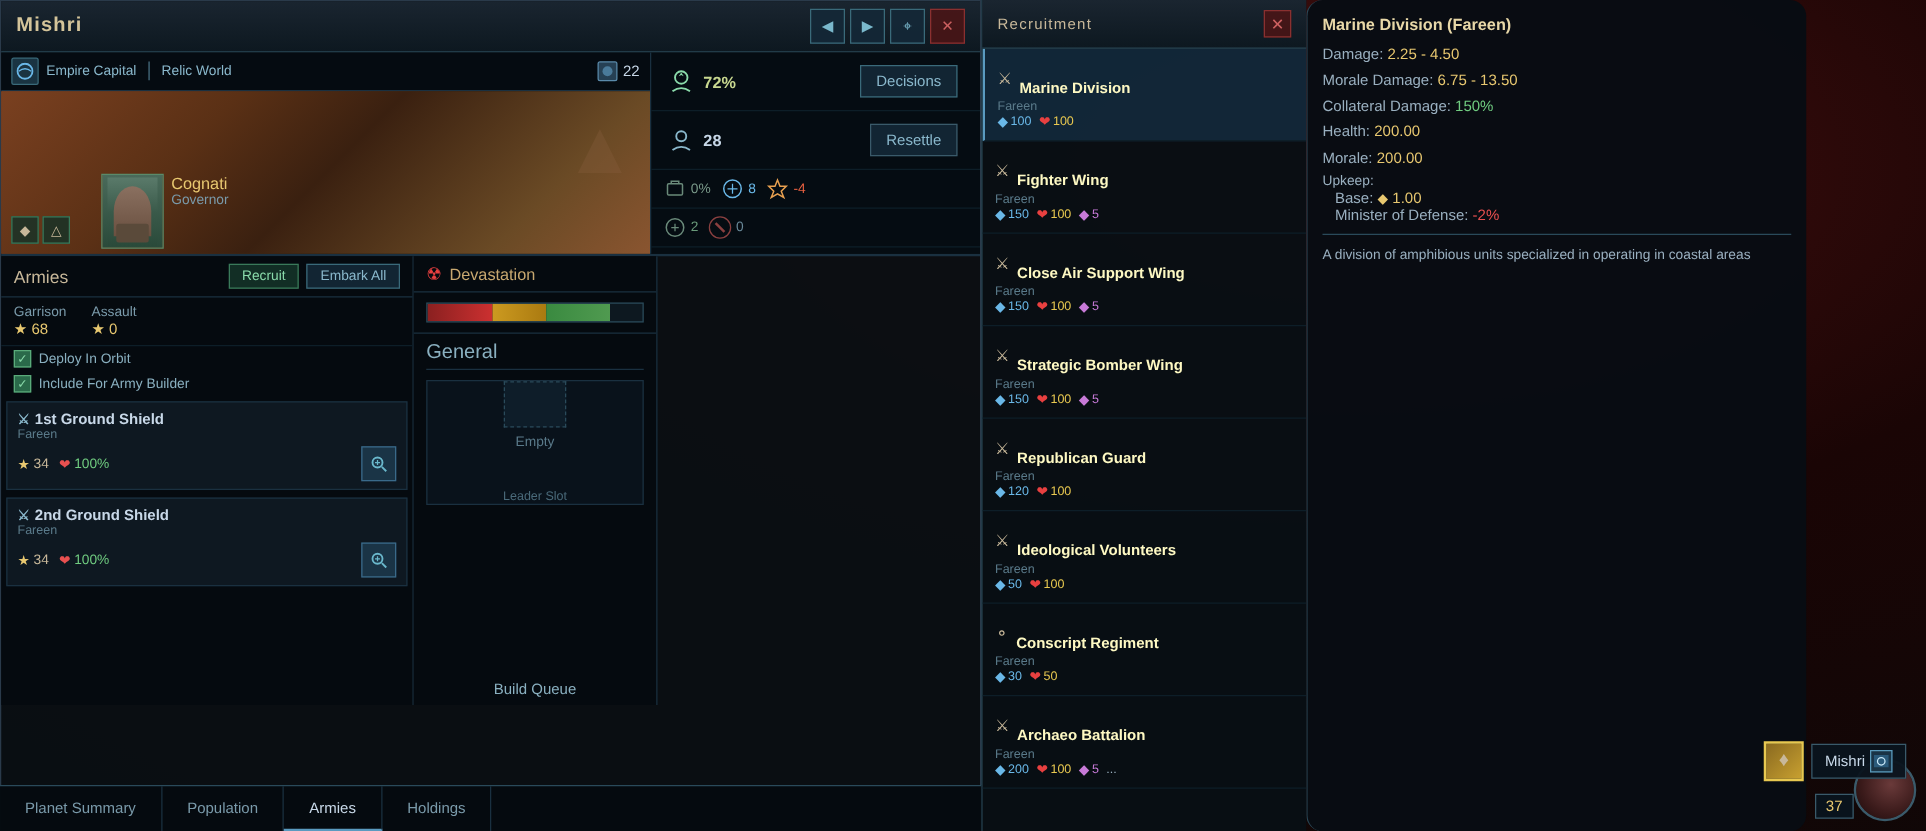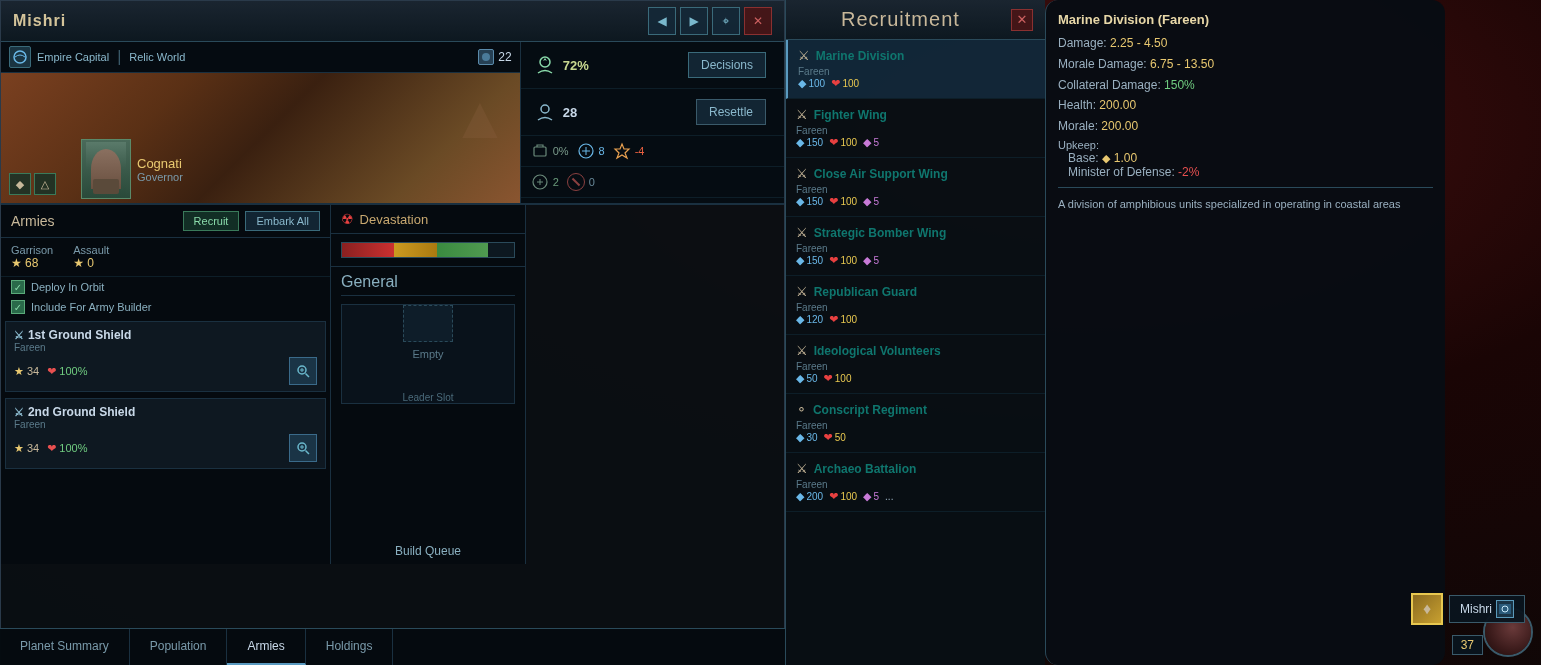--- a/index.html
+++ b/index.html
@@ -452,23 +452,22 @@
       display: flex;
       align-items: center;
       justify-content: space-between;
       padding: 8px 12px;
       background: linear-gradient(180deg, #1a2530 0%, #0d1820 100%);
       border-bottom: 1px solid #2a4a5a;
     }
 
     .recruitment-title {
       color: #c8b89a;
-      font-size: 20px;
+      font-size: 12px;
       letter-spacing: 1px;
-      margin-left: 43px;
     }
 
     .close-btn {
       width: 22px;
       height: 22px;
       background: rgba(80,20,20,0.8);
       border: 1px solid #8a3030;
       color: #cc6060;
       display: flex;
       align-items: center;
@@ -496,23 +495,24 @@
       gap: 6px;
       margin-bottom: 3px;
     }
 
     .unit-icon {
       color: #c8b89a;
       font-size: 13px;
     }
 
     .unit-name {
-      color: #0f766e;
+      color: #fef9c3;
       font-size: 12px;
       font-weight: bold;
+      margin-top: 16px;
     }
 
     .unit-origin {
       color: #5a7a8a;
       font-size: 10px;
     }
 
     .unit-costs {
       display: flex;
       align-items: center;
@@ -673,21 +673,21 @@
           <div style="position:absolute;top:10px;right:10px;opacity:0.3;font-size:60px;color:#8a6040;">▲</div>
 
           <div class="governor-info">
 
             <div style="position:absolute;bottom:0;left:0;display:flex;gap:3px;">
               <div style="width:22px;height:22px;background:rgba(20,50,40,0.8);border:1px solid #3a7a5a;display:flex;align-items:center;justify-content:center;font-size:11px;">◆</div>
               <div style="width:22px;height:22px;background:rgba(20,50,40,0.8);border:1px solid #3a7a5a;display:flex;align-items:center;justify-content:center;font-size:11px;">△</div>
             </div>
           </div>
 
-          <div style="position:absolute;bottom:4px;left:80px;display:flex;align-items:center;gap:6px;">
+          <div style="position:absolute;bottom:4px;left:80px;display:flex;align-items:flex-start;gap:6px;">
             <div class="governor-avatar">
               <div style="width:40px;height:55px;background:linear-gradient(180deg,#5a7a6a 0%,#3a5a4a 50%,#2a4a3a 100%);display:flex;align-items:center;justify-content:center;overflow:hidden;">
                 <div style="width:30px;height:40px;background:linear-gradient(180deg,#8a7060 0%,#6a5040 100%);border-radius:50% 50% 0 0;position:relative;">
                   <div style="position:absolute;bottom:-5px;left:2px;width:26px;height:15px;background:#5a4a3a;border-radius:2px;"></div>
                 </div>
               </div>
             </div>
             <div>
               <div class="governor-name">Cognati</div>
               <div class="governor-title">Governor</div>

